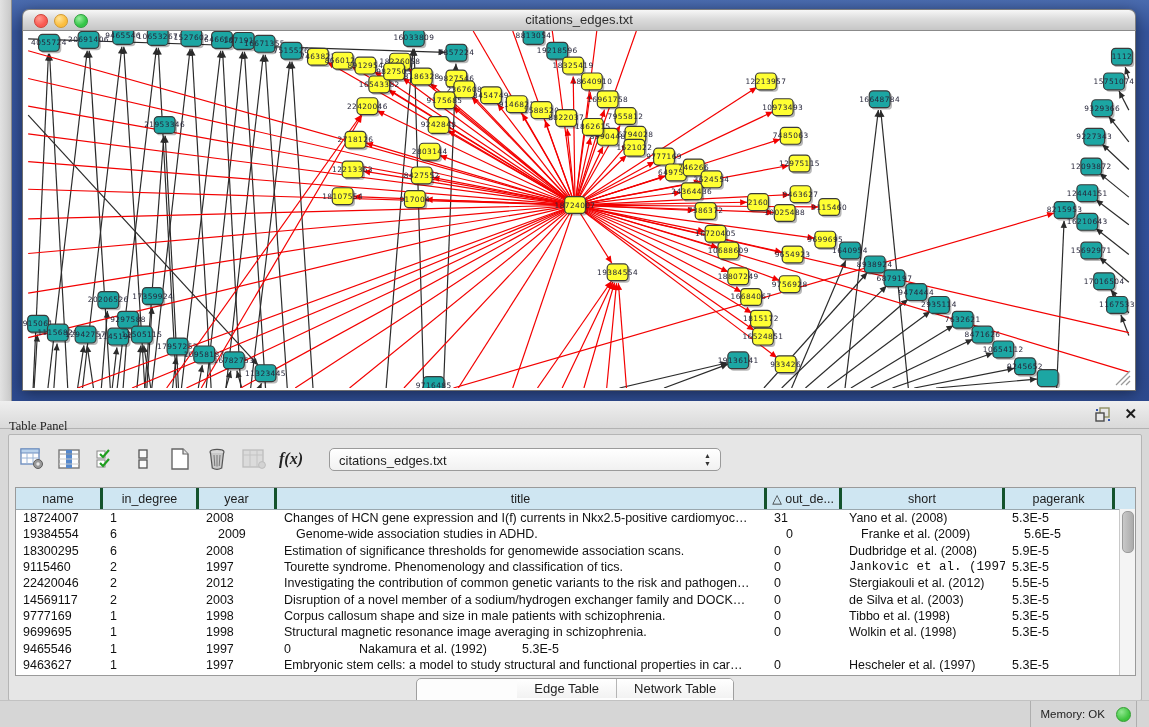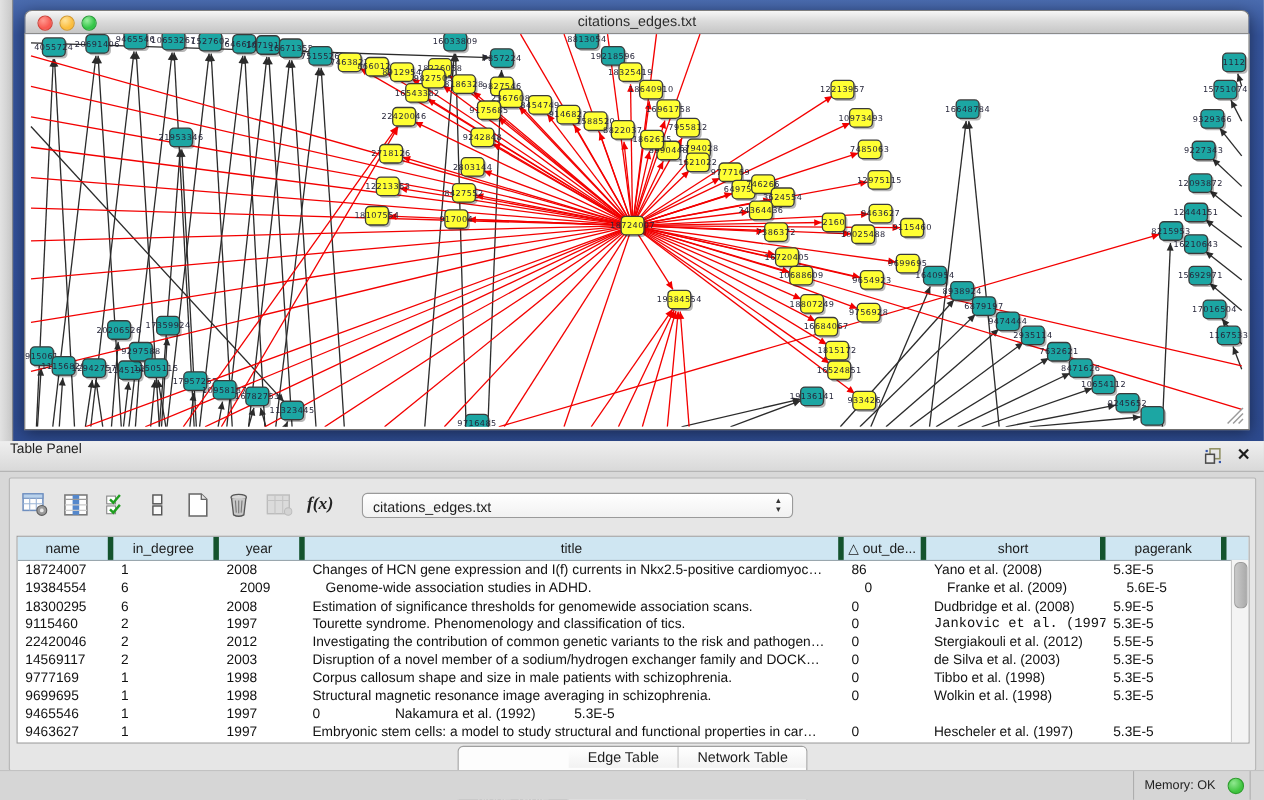--- a/index.html
+++ b/index.html
@@ -23,39 +23,39 @@
   .tl.g{left:51px;background:radial-gradient(circle at 35% 30%,#9aef9f,#35c649 60%);border:1px solid #2b9e3c;}
   .wtitle{position:absolute;left:0;right:0;top:2px;text-align:center;
           font-size:13px;color:#2d2d2d;}
   .gcanvas{position:relative;height:359px;background:#ffffff;
            border:1px solid #6f6f6f;border-top:none;}
   
   .tpanel{position:absolute;left:0;top:401px;width:1149px;height:326px;background:#d8d8d8;}
   .tp-header{position:absolute;left:0;top:0;width:100%;height:27px;
              background:linear-gradient(180deg,#efefef,#d9d9d9);
              border-bottom:1px solid #b2b2b2;}
-  .tp-title{position:absolute;left:9px;top:0;font-size:12.5px;color:#222;}
+  .tp-title{position:absolute;left:9px;top:18px;font-size:12.5px;color:#222;font-family:Liberation Serif, serif;}
   .tp-float{position:absolute;right:38px;top:6px;width:16px;height:15px;}
   .tp-close{position:absolute;right:12px;top:4px;font-size:15px;font-weight:bold;color:#1c1c1c;line-height:18px;}
   .tp-body{position:absolute;left:8px;top:33px;width:1132px;height:665px;
            height:666px;}
   .inner{position:absolute;left:0;top:0;width:1132px;height:265px;
          background:#e6e6e6;border:1px solid #b5b5b5;border-radius:2px;}
   .toolbar{position:absolute;left:10px;top:8px;height:32px;display:flex;align-items:center;gap:11px;}
   .ticon{width:26px;height:26px;display:flex;align-items:center;justify-content:center;}
   .fx{font-family:"Liberation Serif",serif;font-style:italic;font-weight:bold;font-size:16px;color:#222;}
   .combo{margin-left:14px;width:392px;height:23px;border:1px solid #9a9a9a;border-radius:5px;
          background:linear-gradient(180deg,#ffffff,#f1f1f1);position:relative;
          font-size:13px;color:#1d1d1d;line-height:23px;padding-left:9px;box-sizing:border-box;}
   .combo .arrows{position:absolute;right:9px;top:3px;font-size:7px;color:#333;line-height:8px;text-align:center;}
   
   .tbl{position:absolute;left:6px;top:52px;width:1119px;height:187px;background:#fff;
        border:1px solid #9a9a9a;box-sizing:content-box;overflow:hidden;}
   .thead{display:flex;height:21px;background:#cfe6f2;border-bottom:1px solid #9aa7ae;}
-  .th{box-sizing:border-box;border-right:5px solid #14532d;font-size:12.5px;color:#1c1c1c;
+  .th{box-sizing:border-box;border-right:3px solid #14532d;font-size:12.5px;color:#1c1c1c;
       display:flex;align-items:center;justify-content:center;overflow:hidden;white-space:nowrap;}
   .trow{display:flex;height:16.3px;align-items:center;}
   .td{box-sizing:border-box;padding-left:7px;font-size:12.5px;color:#111;
       overflow:hidden;white-space:nowrap;}
   .vsb{position:absolute;right:0;top:21px;bottom:0;width:15px;background:#f4f4f4;border-left:1px solid #c9c9c9;}
   .vsb .thumb{position:absolute;left:2px;top:2px;width:10px;height:40px;border-radius:5px;
               background:linear-gradient(90deg,#c9c9c9,#ababab);border:1px solid #9b9b9b;}
   
   .tabs{position:absolute;left:0;right:0;top:243px;display:flex;justify-content:center;}
   .seg{display:flex;border:1px solid #9f9f9f;border-radius:5px;overflow:hidden;
@@ -790,21 +790,21 @@
             <div class="th" style="width: 75px;">△ out_de...</div>
             <div class="th" style="width: 163px;">short</div>
             <div class="th" style="width: 110px;">pagerank</div>
           </div>
         <div id="tbody">
             <div class="trow">
               <div class="td" style="width: 87px;">18724007</div>
               <div class="td" style="width: 96px;">1</div>
               <div class="td" style="width: 78px;">2008</div>
               <div class="td" style="width: 490px;">Changes of HCN gene expression and I(f) currents in Nkx2.5-positive cardiomyoc…</div>
-              <div class="td" style="width: 75px;">86</div>
+              <div class="td" style="width: 75px;">31</div>
               <div class="td" style="width: 163px;">Yano et al. (2008)</div>
               <div class="td" style="width: 110px;">5.3E-5</div>
             </div>
             <div class="trow">
               <div class="td" style="width: 87px;">19384554</div>
               <div class="td" style="width: 96px;">6</div>
               <div class="td" style="width: 78px; margin-left: 12px;">2009</div>
               <div class="td" style="width: 490px;">Genome-wide association studies in ADHD.</div>
               <div class="td" style="width: 75px;">0</div>
               <div class="td" style="width: 163px;">Franke et al. (2009)</div>

